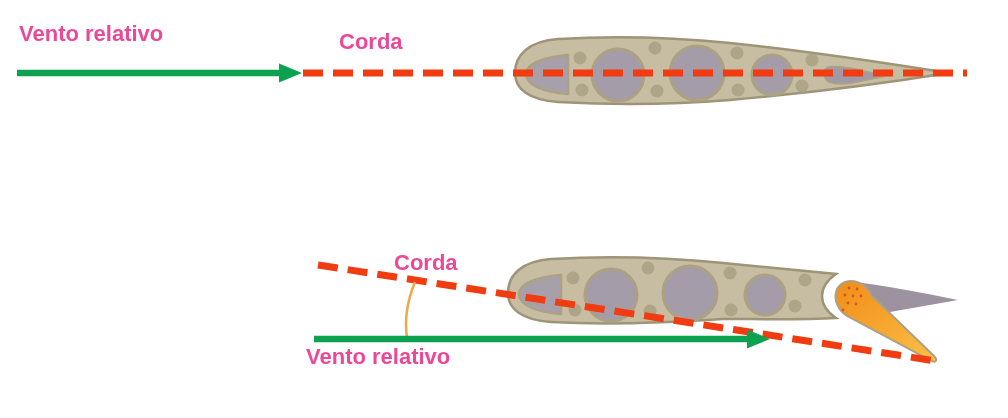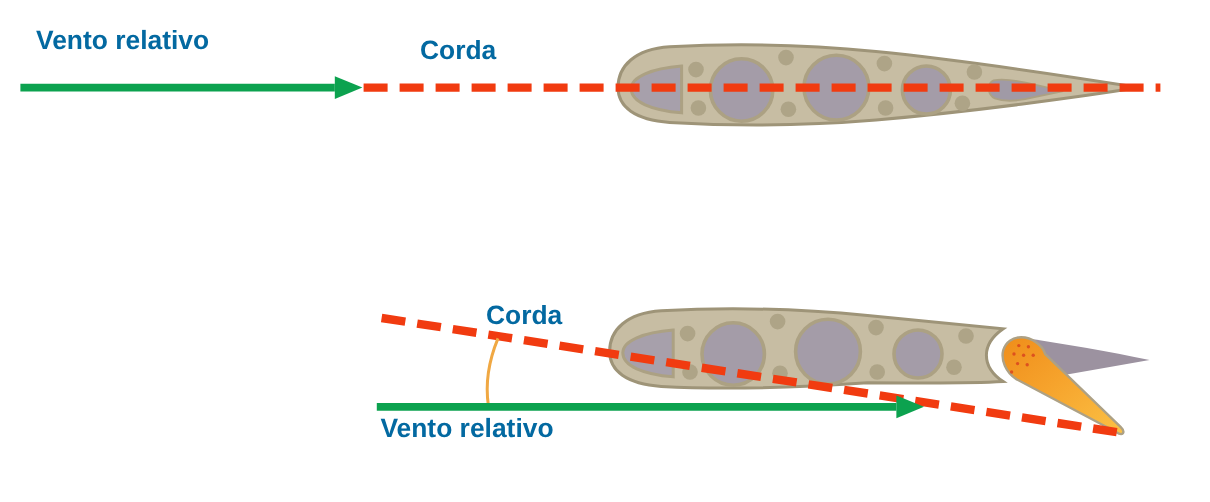--- a/index.html
+++ b/index.html
@@ -5,21 +5,21 @@
   html,body { margin:0; padding:0; background:#fff; }
   .canvas {
     position:relative; width:1008px; height:418px;
     background:#ffffff; overflow:hidden;
     font-family:"Liberation Sans", sans-serif;
   }
   .canvas svg { position:absolute; left:0; top:0; }
   .label {
     position:absolute;
     font:700 22px "Liberation Sans", sans-serif;
-    color:#0369a1; white-space:nowrap; line-height:1.1;margin-left:11px;
+    color:#ec4899; white-space:nowrap; line-height:1.1;
   }
   #label-top-wind     { left:19px;  top:22px;  }
   #label-top-chord    { left:339px; top:30px;  }
   #label-bottom-chord { left:394px; top:251px; }
   #label-bottom-wind  { left:306px; top:345px; }
 
   
   .af-body   { fill:#C7BDA3; stroke:#9E9478; stroke-width:2.5; }
   .af-panel  { fill:#A7A0AB; stroke:#ACA183; stroke-width:2.5; }
   .af-hole   { fill:#A49CA8; stroke:#ACA183; stroke-width:3; }

